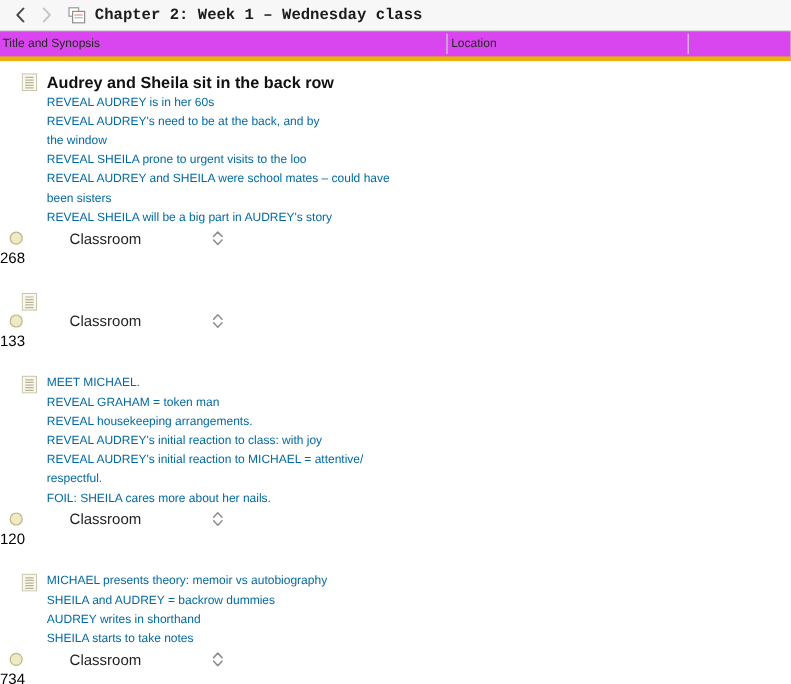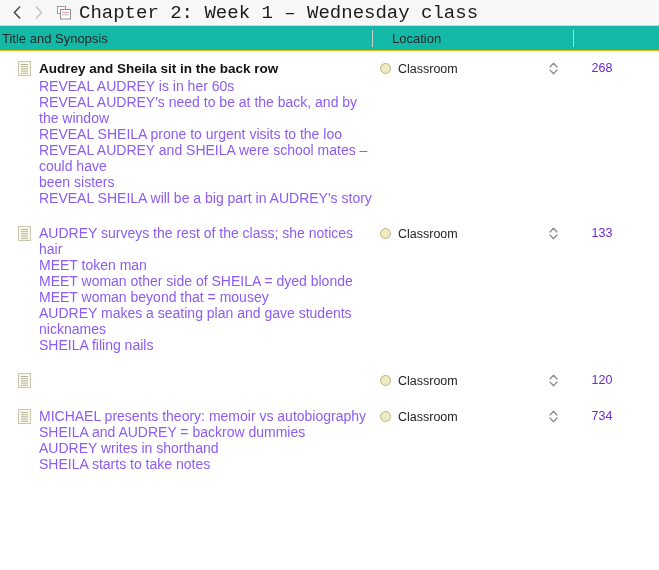--- a/index.html
+++ b/index.html
@@ -43,68 +43,69 @@
     width: 16px;
     height: 16px;
     margin-left: 6px;
     margin-right: 7px;
     flex: 0 0 auto;
     position: relative;
   }
 
   .titlebar-title {
     font-family: "Liberation Mono", "DejaVu Sans Mono", monospace;
-    font-size: 19px;
-    font-weight: normal;
+    font-size: 13px;
+    font-weight: bold;
     color: #1c1c1c;
     letter-spacing: 0px;
     white-space: nowrap;
   }
 
   
   .colheader {
     height: 25px;
     display: flex;
     align-items: center;
-    background: #14b8a6;
-    border-bottom: 1px solid #eab308;
-    box-sizing: border-box;
-    font-size: 13px;
+    background: #d946ef;
+    border-bottom: 4px solid #eab308;
+    box-sizing: border-box;
+    font-size: 10px;
     color: #262626;
   }
   .colheader .cell {
     height: 25px;
     display: flex;
     align-items: center;
     box-sizing: border-box;
     position: relative;
   }
   .colheader .cell + .cell::before {
     content: "";
     position: absolute;
     left: 0;
     top: 4px;
     bottom: 4px;
     width: 1px;
     background: #cfcfcf;
   }
   .col-title    { width: 372px; padding-left: 2px; }
-  .col-location { width: 201px; padding-left: 20px; }
+  .col-location { width: 201px; padding-left: 4px; }
   .col-words    { width: 64px; justify-content: center; }
   .col-gutter   { width: 22px; }
 
   
   .outline {
     background: #ffffff;
   }
   .row {
     display: flex;
     align-items: flex-start;
     padding-top: 9px;
     padding-bottom: 10px;
+    flex-direction: column;
   }
   .row-title-col {
     width: 372px;
     box-sizing: border-box;
     padding-left: 18px;
     display: flex;
     align-items: flex-start;
   }
   .doc-icon {
     width: 13px;
@@ -115,34 +116,35 @@
   }
   .titlewrap { flex: 1 1 auto; min-width: 0; }
   .item-title {
     font-size: 13.5px;
     font-weight: bold;
     color: #111111;
     line-height: 17px;
     margin-bottom: 1px;
   }
   .synopsis {
-    font-size: 14px;
-    color: #8b5cf6;
+    font-size: 10px;
+    color: #0369a1;
     line-height: 16px;
     white-space: pre-wrap;
     word-wrap: break-word;
   }
 
   .row-loc-col {
     width: 201px;
     box-sizing: border-box;
     padding-left: 8px;
     display: flex;
     align-items: center;
     height: 17px;
+    gap: 32px;
   }
   .status-dot {
     width: 11px;
     height: 11px;
     border-radius: 50%;
     background: #eeeac4;
     border: 1px solid #bdb684;
     box-sizing: border-box;
     margin-right: 7px;
     flex: 0 0 auto;
@@ -160,24 +162,24 @@
     display: flex;
     flex-direction: column;
     justify-content: center;
     align-items: center;
     flex: 0 0 auto;
   }
 
   .row-words-col {
     width: 64px;
     box-sizing: border-box;
-    text-align: center;
+    text-align: left;
     padding-right: 6px;
     font-size: 12.5px;
-    color: #6d28d9;
+    color: #000000;
     height: 17px;
     line-height: 17px;
   }
   .row-gutter-col { width: 22px; }
 </style>
 </head>
 <body>
 
 <div class="titlebar">
   <div class="navbtn back">
@@ -258,26 +260,20 @@
         <svg width="13" height="15" viewBox="0 0 13 15">
           <rect x="0.5" y="0.5" width="12" height="14" fill="#faf8ea" stroke="#c9c6ad" stroke-width="1"></rect>
           <line x1="3" y1="3.5" x2="10" y2="3.5" stroke="#b6b39b" stroke-width="1"></line>
           <line x1="3" y1="5.7" x2="10" y2="5.7" stroke="#b6b39b" stroke-width="1"></line>
           <line x1="3" y1="7.9" x2="10" y2="7.9" stroke="#b6b39b" stroke-width="1"></line>
           <line x1="3" y1="10.1" x2="10" y2="10.1" stroke="#b6b39b" stroke-width="1"></line>
           <line x1="3" y1="12.3" x2="10" y2="12.3" stroke="#b6b39b" stroke-width="1"></line>
         </svg>
       </span>
       <span class="titlewrap">
-        <div class="synopsis">AUDREY surveys the rest of the class; she notices hair
-MEET token man
-MEET woman other side of SHEILA = dyed blonde
-MEET woman beyond that = mousey
-AUDREY makes a seating plan and gave students nicknames
-SHEILA filing nails</div>
       </span>
     </div>
     <div class="row-loc-col">
       <span class="status-dot"></span>
       <span class="loc-label">Classroom</span>
       <span class="stepper">
         <svg width="11" height="15" viewBox="0 0 11 15">
           <path d="M2 6 L5.5 2.3 L9 6" fill="none" stroke="#8d8d8d" stroke-width="1.3" stroke-linecap="round" stroke-linejoin="round"></path>
           <path d="M2 9 L5.5 12.7 L9 9" fill="none" stroke="#8d8d8d" stroke-width="1.3" stroke-linecap="round" stroke-linejoin="round"></path>
         </svg>
@@ -293,20 +289,27 @@
         <svg width="13" height="15" viewBox="0 0 13 15">
           <rect x="0.5" y="0.5" width="12" height="14" fill="#faf8ea" stroke="#c9c6ad" stroke-width="1"></rect>
           <line x1="3" y1="3.5" x2="10" y2="3.5" stroke="#b6b39b" stroke-width="1"></line>
           <line x1="3" y1="5.7" x2="10" y2="5.7" stroke="#b6b39b" stroke-width="1"></line>
           <line x1="3" y1="7.9" x2="10" y2="7.9" stroke="#b6b39b" stroke-width="1"></line>
           <line x1="3" y1="10.1" x2="10" y2="10.1" stroke="#b6b39b" stroke-width="1"></line>
           <line x1="3" y1="12.3" x2="10" y2="12.3" stroke="#b6b39b" stroke-width="1"></line>
         </svg>
       </span>
       <span class="titlewrap">
+        <div class="synopsis">MEET MICHAEL.
+REVEAL GRAHAM = token man
+REVEAL housekeeping arrangements.
+REVEAL AUDREY's initial reaction to class: with joy
+REVEAL AUDREY's initial reaction to MICHAEL = attentive/
+respectful.
+FOIL: SHEILA cares more about her nails.</div>
       </span>
     </div>
     <div class="row-loc-col">
       <span class="status-dot"></span>
       <span class="loc-label">Classroom</span>
       <span class="stepper">
         <svg width="11" height="15" viewBox="0 0 11 15">
           <path d="M2 6 L5.5 2.3 L9 6" fill="none" stroke="#8d8d8d" stroke-width="1.3" stroke-linecap="round" stroke-linejoin="round"></path>
           <path d="M2 9 L5.5 12.7 L9 9" fill="none" stroke="#8d8d8d" stroke-width="1.3" stroke-linecap="round" stroke-linejoin="round"></path>
         </svg>

